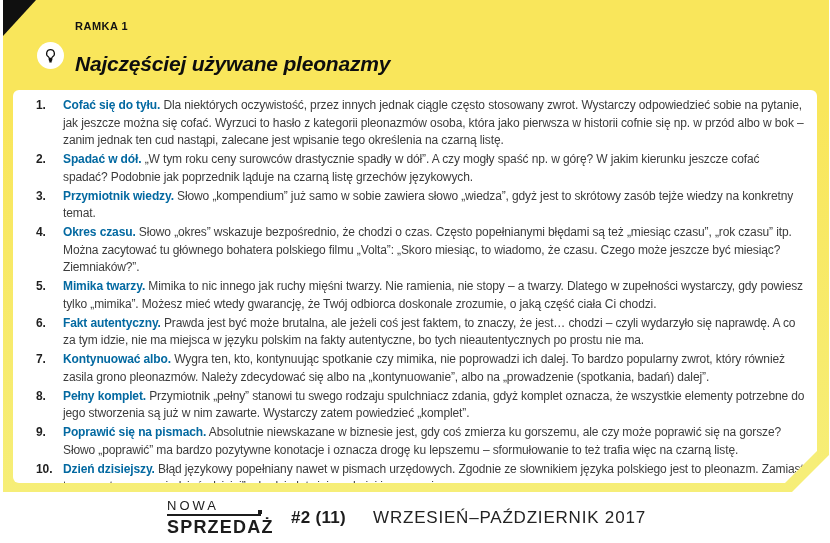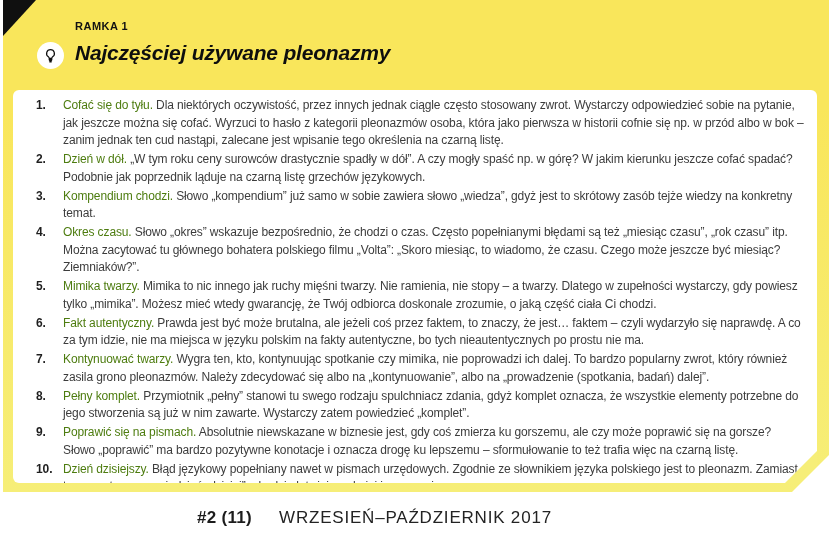--- a/index.html
+++ b/index.html
@@ -23,21 +23,21 @@
   .ramka-label{
     position:absolute;left:72px;top:20px;
     font-size:11px;font-weight:700;letter-spacing:.5px;color:#121212;
   }
   .bulb-circle{
     position:absolute;left:34px;top:42px;width:27px;height:27px;
     background:#ffffff;border-radius:50%;
     display:flex;align-items:center;justify-content:center;
   }
   .frame-title{
-    position:absolute;left:72px;top:41px;margin:0;
+    position:absolute;left:72px;top:52px;margin:0;
     font-size:21px;font-weight:700;font-style:italic;
     letter-spacing:-.2px;color:#0e0e0e;white-space:nowrap;
   }
   
   .content-box{
     position:absolute;left:13px;top:90px;width:804px;height:393px;
     background:#ffffff;border-radius:6px;z-index:2;overflow:hidden;
   }
   .cut-inner{ 
     position:absolute;left:785px;top:451px;width:0;height:0;z-index:3;
@@ -54,21 +54,21 @@
     display:flex;align-items:flex-start;margin:0 0 1.5px 0;
   }
   .item-num{
     flex:0 0 27px;font-size:12px;font-weight:700;color:#1f1f1f;
     line-height:17.5px;letter-spacing:-.1px;
   }
   .item-par{
     flex:1;margin:0;font-size:12px;line-height:17.5px;
     letter-spacing:-.12px;color:#3c3c3c;text-align:left;
   }
-  .item-term{font-weight:400;color:#4d7c0f;}
+  .item-term{font-weight:700;color:#0369a1;}
   
   .footer{
     position:absolute;left:167px;top:496px;height:44px;z-index:2;
     display:flex;align-items:center;color:#1c1c1c;
   }
   .logo{width:94px;flex:0 0 auto;}
   .logo-top{
     font-size:13px;font-weight:400;letter-spacing:3px;color:#1c1c1c;line-height:14px;
   }
   .logo-rule{position:relative;height:2px;background:#1c1c1c;margin:1px 0 2px 0;}
@@ -99,56 +99,63 @@
 </div>
 
 <div class="content-box">
   <ol class="pleonasm-list">
     <li>
       <span class="item-num">1.</span>
       <p class="item-par"><span class="item-term">Cofać się do tyłu.</span> <span>Dla niektórych oczywistość, przez innych jednak ciągle często stosowany zwrot. Wystarczy odpowiedzieć sobie na pytanie, jak jeszcze można się cofać. Wyrzuci to hasło z kategorii pleonazmów osoba, która jako pierwsza w historii cofnie się np. w przód albo w bok – zanim jednak ten cud nastąpi, zalecane jest wpisanie tego określenia na czarną listę.</span></p>
     </li>
     <li>
       <span class="item-num">2.</span>
-      <p class="item-par"><span class="item-term">Dzień w dół.</span> <span>„W tym roku ceny surowców drastycznie spadły w dół”. A czy mogły spaść np. w górę? W jakim kierunku jeszcze cofać spadać? Podobnie jak poprzednik ląduje na czarną listę grzechów językowych.</span></p>
+      <p class="item-par"><span class="item-term">Spadać w dół.</span> <span>„W tym roku ceny surowców drastycznie spadły w dół”. A czy mogły spaść np. w górę? W jakim kierunku jeszcze cofać spadać? Podobnie jak poprzednik ląduje na czarną listę grzechów językowych.</span></p>
     </li>
     <li>
       <span class="item-num">3.</span>
-      <p class="item-par"><span class="item-term">Kompendium chodzi.</span> <span>Słowo „kompendium” już samo w sobie zawiera słowo „wiedza”, gdyż jest to skrótowy zasób tejże wiedzy na konkretny temat.</span></p>
+      <p class="item-par"><span class="item-term">Przymiotnik wiedzy.</span> <span>Słowo „kompendium” już samo w sobie zawiera słowo „wiedza”, gdyż jest to skrótowy zasób tejże wiedzy na konkretny temat.</span></p>
     </li>
     <li>
       <span class="item-num">4.</span>
       <p class="item-par"><span class="item-term">Okres czasu.</span> <span>Słowo „okres” wskazuje bezpośrednio, że chodzi o czas. Często popełnianymi błędami są też „miesiąc czasu”, „rok czasu” itp. Można zacytować tu głównego bohatera polskiego filmu „Volta”: „Skoro miesiąc, to wiadomo, że czasu. Czego może jeszcze być miesiąc? Ziemniaków?”.</span></p>
     </li>
     <li>
       <span class="item-num">5.</span>
       <p class="item-par"><span class="item-term">Mimika twarzy.</span> <span>Mimika to nic innego jak ruchy mięśni twarzy. Nie ramienia, nie stopy – a twarzy. Dlatego w zupełności wystarczy, gdy powiesz tylko „mimika”. Możesz mieć wtedy gwarancję, że Twój odbiorca doskonale zrozumie, o jaką część ciała Ci chodzi.</span></p>
     </li>
     <li>
       <span class="item-num">6.</span>
-      <p class="item-par"><span class="item-term">Fakt autentyczny.</span> <span>Prawda jest być może brutalna, ale jeżeli coś przez faktem, to znaczy, że jest… faktem – czyli wydarzyło się naprawdę. A co za tym idzie, nie ma miejsca w języku polskim na fakty autentyczne, bo tych nieautentycznych po prostu nie ma.</span></p>
+      <p class="item-par"><span class="item-term">Fakt autentyczny.</span> <span>Prawda jest być może brutalna, ale jeżeli coś jest faktem, to znaczy, że jest… chodzi – czyli wydarzyło się naprawdę. A co za tym idzie, nie ma miejsca w języku polskim na fakty autentyczne, bo tych nieautentycznych po prostu nie ma.</span></p>
     </li>
     <li>
       <span class="item-num">7.</span>
-      <p class="item-par"><span class="item-term">Kontynuować twarzy.</span> <span>Wygra ten, kto, kontynuując spotkanie czy mimika, nie poprowadzi ich dalej. To bardzo popularny zwrot, który również zasila grono pleonazmów. Należy zdecydować się albo na „kontynuowanie”, albo na „prowadzenie (spotkania, badań) dalej”.</span></p>
+      <p class="item-par"><span class="item-term">Kontynuować albo.</span> <span>Wygra ten, kto, kontynuując spotkanie czy mimika, nie poprowadzi ich dalej. To bardzo popularny zwrot, który również zasila grono pleonazmów. Należy zdecydować się albo na „kontynuowanie”, albo na „prowadzenie (spotkania, badań) dalej”.</span></p>
     </li>
     <li>
       <span class="item-num">8.</span>
       <p class="item-par"><span class="item-term">Pełny komplet.</span> <span>Przymiotnik „pełny” stanowi tu swego rodzaju spulchniacz zdania, gdyż komplet oznacza, że wszystkie elementy potrzebne do jego stworzenia są już w nim zawarte. Wystarczy zatem powiedzieć „komplet”.</span></p>
     </li>
     <li>
       <span class="item-num">9.</span>
       <p class="item-par"><span class="item-term">Poprawić się na pismach.</span> <span>Absolutnie niewskazane w biznesie jest, gdy coś zmierza ku gorszemu, ale czy może poprawić się na gorsze? Słowo „poprawić” ma bardzo pozytywne konotacje i oznacza drogę ku lepszemu – sformułowanie to też trafia więc na czarną listę.</span></p>
     </li>
     <li>
       <span class="item-num">10.</span>
       <p class="item-par"><span class="item-term">Dzień dzisiejszy.</span> <span>Błąd językowy popełniany nawet w pismach urzędowych. Zgodnie ze słownikiem języka polskiego jest to pleonazm. Zamiast tego wystarczy powiedzieć „dzisiaj” – będzie łatwiej, szybciej i poprawnie.</span></p>
     </li>
   </ol>
 </div>
 
 <div class="cut-inner"></div>
 <div class="cut-outer"></div>
 
 <div class="footer">
+  <div class="logo">
+    <div class="logo-top">NOWA</div>
+    <div class="logo-rule">
+        <span class="logo-dot"></span>
+      </div>
+    <div class="logo-bottom">SPRZEDAŻ</div>
+  </div>
   <div class="issue">#2 (11)</div>
   <div class="date">WRZESIEŃ–PAŹDZIERNIK 2017</div>
 </div>
 
 </body></html>

